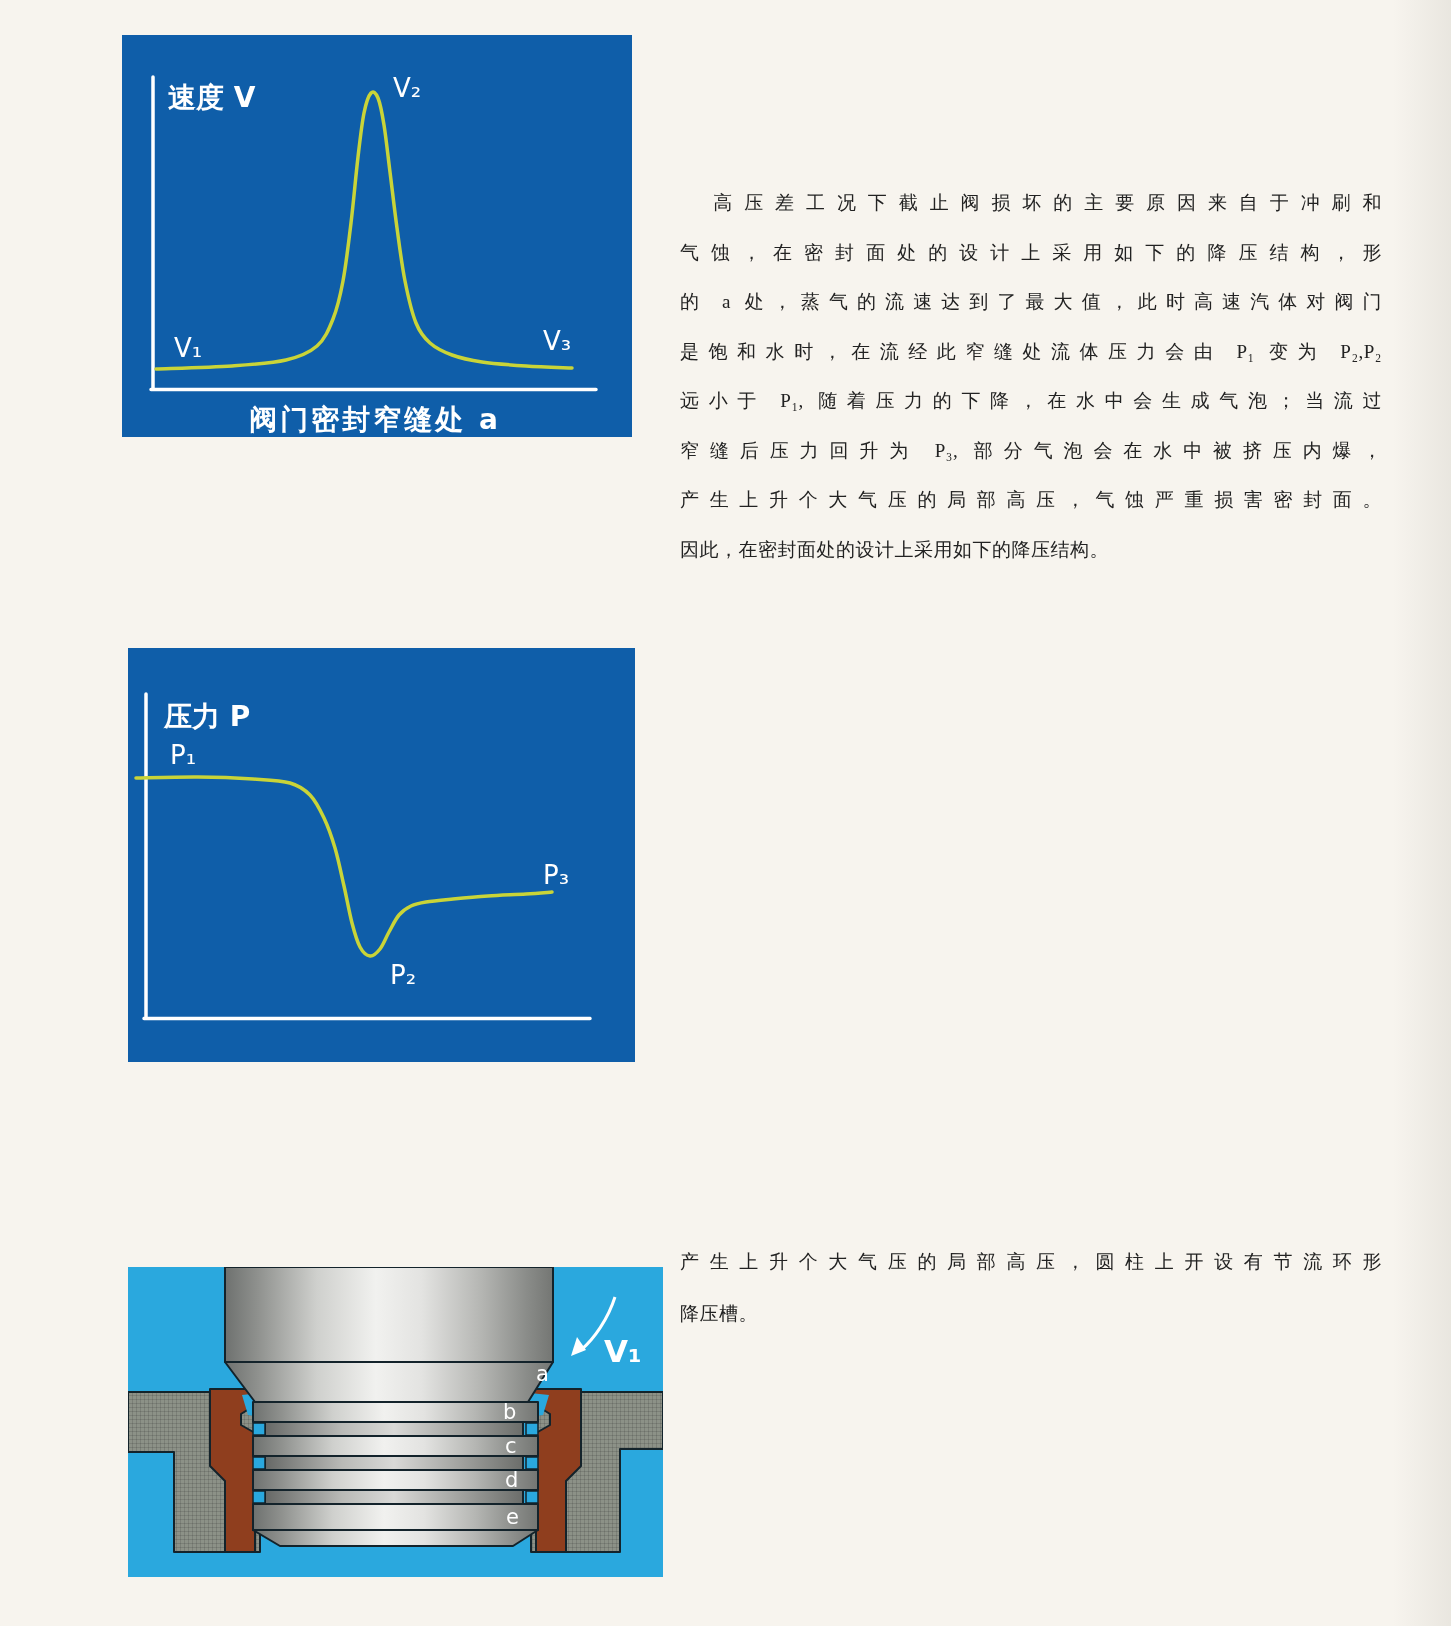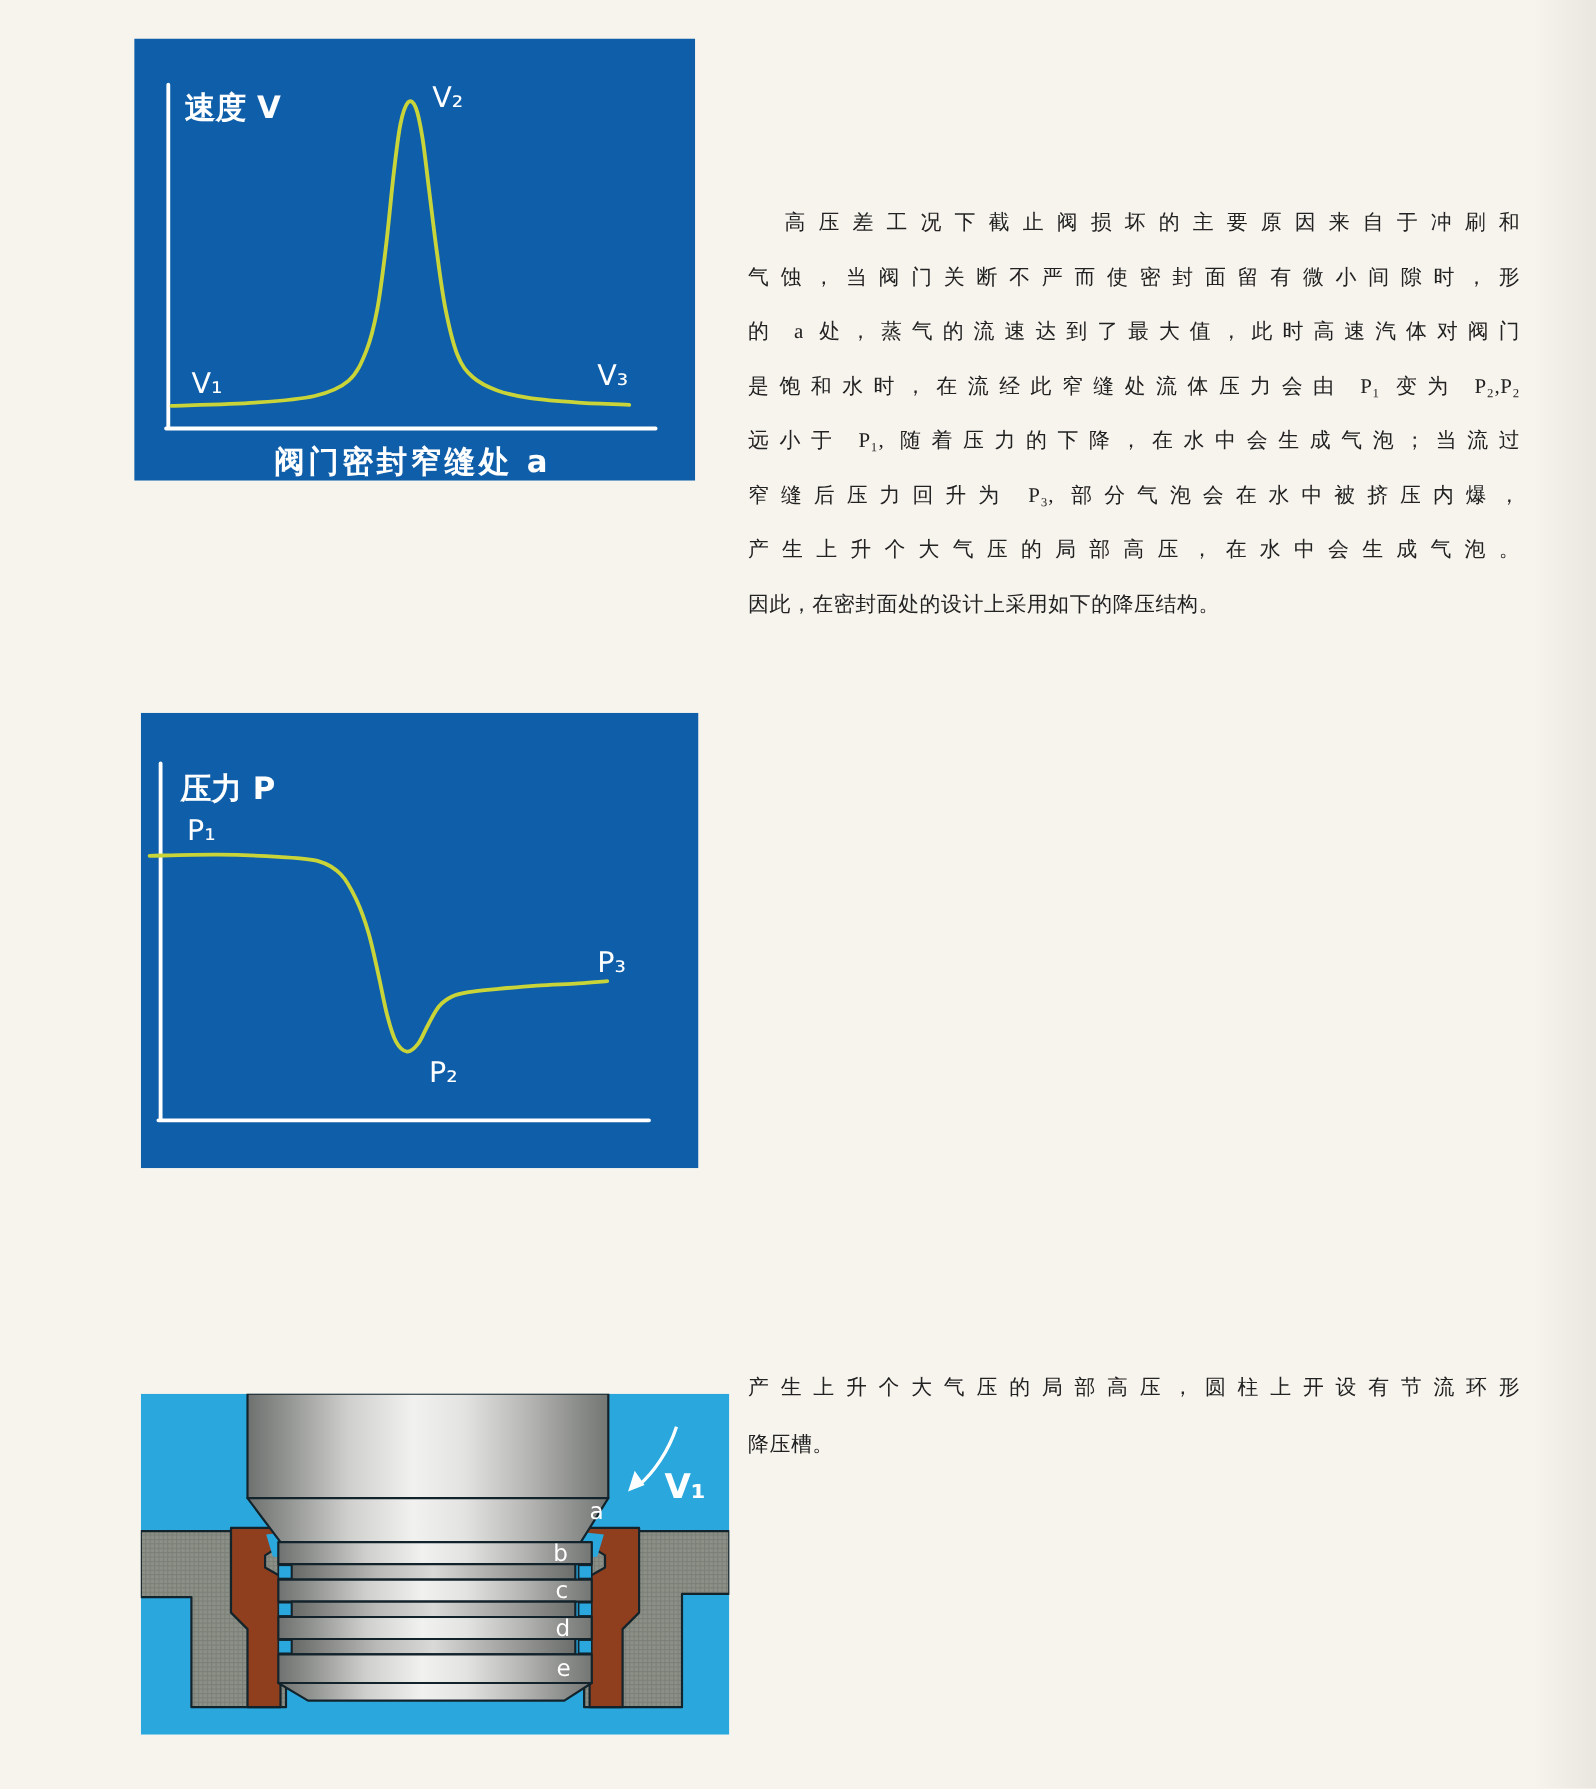--- a/index.html
+++ b/index.html
@@ -132,25 +132,25 @@
   <text x="377" y="220" class="groove-label">d</text>
   <text x="378" y="257" class="groove-label">e</text>
 
   <path d="M487,30 C480,52 466,72 453,83" stroke="#ffffff" stroke-width="3" fill="none"></path>
   <polygon points="443,89 458,83 449,70" fill="#ffffff"></polygon>
   <text x="476" y="95" class="flow-label">V₁</text>
 </svg>
 
 <div id="para1" class="textcol">
   <div class="line indent">高压差工况下截止阀损坏的主要原因来自于冲刷和</div>
-  <div class="line">气蚀，当阀门关断不严而使密封面留有微小间隙时，形</div>
+  <div class="line">气蚀，在密封面处的设计上采用如下的降压结构，形</div>
   <div class="line">的 a 处，蒸气的流速达到了最大值，此时高速汽体对阀门</div>
   <div class="line">是饱和水时，在流经此窄缝处流体压力会由 P₁ 变为 P₂,P₂</div>
   <div class="line">远小于 P₁, 随着压力的下降，在水中会生成气泡；当流过</div>
   <div class="line">窄缝后压力回升为 P₃, 部分气泡会在水中被挤压内爆，</div>
-  <div class="line">产生上升个大气压的局部高压，在水中会生成气泡。</div>
+  <div class="line">产生上升个大气压的局部高压，气蚀严重损害密封面。</div>
   <div class="line last">因此，在密封面处的设计上采用如下的降压结构。</div>
 </div>
 
 <div id="para2" class="textcol">
   <div class="line">产生上升个大气压的局部高压，圆柱上开设有节流环形</div>
   <div class="line last">降压槽。</div>
 </div>
 
 </body></html>

